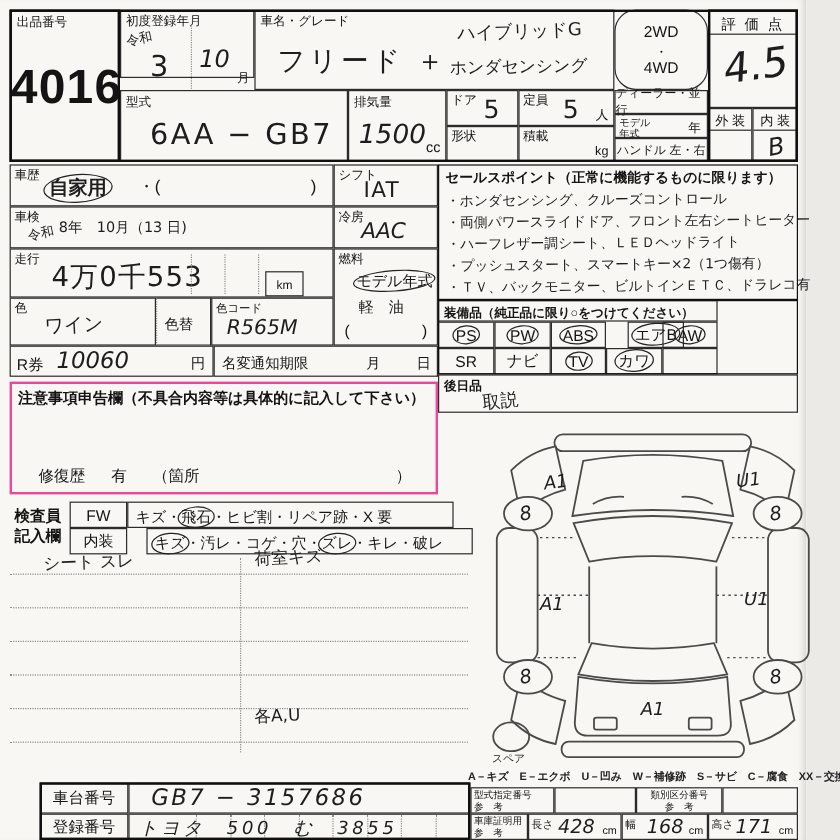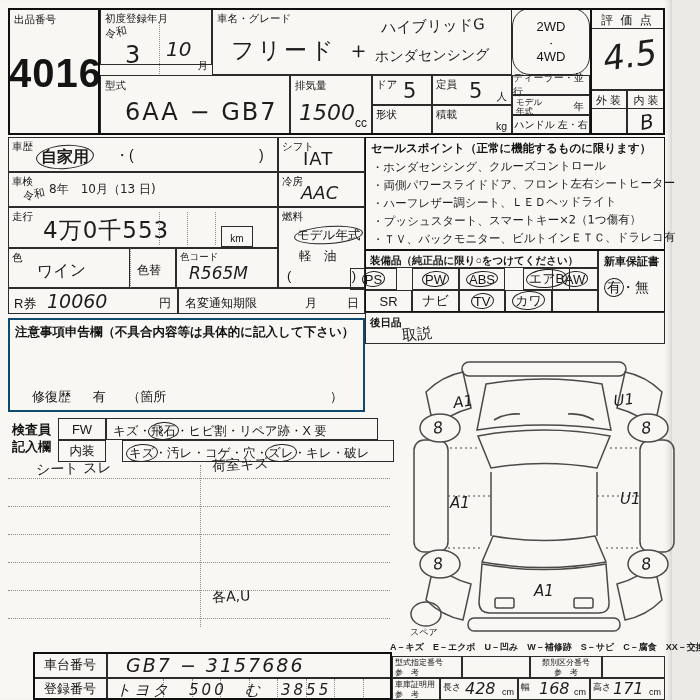--- a/index.html
+++ b/index.html
@@ -181,21 +181,21 @@
       <div>・両側パワースライドドア、フロント左右シートヒーター</div>
       <div>・ハーフレザー調シート、ＬＥＤヘッドライト</div>
       <div>・プッシュスタート、スマートキー×2（1つ傷有）</div>
       <div>・ＴＶ、バックモニター、ビルトインＥＴＣ、ドラレコ有</div>
     </div>
   </div>
 
   <div class="cell" style="left:365px;top:250px;width:233px;height:18px;">
     <span class="abs" style="left:4px;top:3px;font-size:10.5px;font-weight:bold;">装備品（純正品に限り○をつけてください）</span>
   </div>
-  <div class="cell ctr" style="left:350px;top:268px;width:47px;height:22px;font-size:13px;">
+  <div class="cell ctr" style="left:365px;top:268px;width:47px;height:22px;font-size:13px;">
       <span class="circ circ-sm">PS</span>
     </div>
   <div class="cell ctr" style="left:412px;top:268px;width:47px;height:22px;font-size:13px;">
       <span class="circ circ-sm">PW</span>
     </div>
   <div class="cell ctr" style="left:459px;top:268px;width:46px;height:22px;font-size:13px;">
       <span class="circ circ-sm">ABS</span>
     </div>
   <div class="cell ctr" style="left:505px;top:268px;width:47px;height:22px;font-size:13px;margin-left:18px;">
       <span class="circ circ-sm">エアB</span>
@@ -212,34 +212,28 @@
   <div class="cell ctr" style="left:459px;top:290px;width:46px;height:22px;font-size:13px;">
       <span class="circ circ-sm">TV</span>
     </div>
   <div class="cell ctr" style="left:505px;top:290px;width:47px;height:22px;font-size:13px;">
       <span class="circ circ-sm">カワ</span>
     </div>
   <div class="cell ctr" style="left:552px;top:290px;width:46px;height:22px;font-size:13px;">
       <span></span>
     </div>
 
-  <div class="cell" style="left:598px;top:250px;width:67px;height:62px;">
-    <div class="abs" style="left:0;top:3px;width:100%;text-align:center;font-size:11px;font-weight:bold;">新車保証書</div>
-    <div class="abs" style="left:8px;top:28px;font-size:14px;">
-      <span class="circ circ-sm">有</span><span>・</span><span>無</span>
-    </div>
-  </div>
   <div class="ol" style="left:365px;top:250px;width:300px;height:62px;border:1.5px solid #101010;"></div>
 
   <div class="cell" style="left:365px;top:312px;width:300px;height:32px;">
     <span class="lbl abs" style="left:4px;top:3px;font-weight:bold;">後日品</span>
     <span class="hw abs" style="left:36px;top:12px;font-size:15px;transform:rotate(-6deg);">取説</span>
   </div>
 
-  <div class="abs" style="left:8px;top:318px;width:357px;height:94px;border:2px solid #0c4a6e;">
+  <div class="abs" style="left:8px;top:318px;width:357px;height:94px;border:2px solid #ec4899;">
     <div class="abs" style="left:5px;top:4px;font-size:12.5px;font-weight:bold;">注意事項申告欄（不具合内容等は具体的に記入して下さい）</div>
     <div class="abs" style="left:22px;top:68px;font-size:13px;">
       <span>修復歴</span>
       <span style="margin-left:18px;">有</span>
       <span style="margin-left:18px;">（箇所</span>
       <span style="margin-left:160px;">）</span>
     </div>
   </div>
 
   <div class="abs" style="left:12px;top:421px;font-size:13px;font-weight:bold;line-height:17px;">

